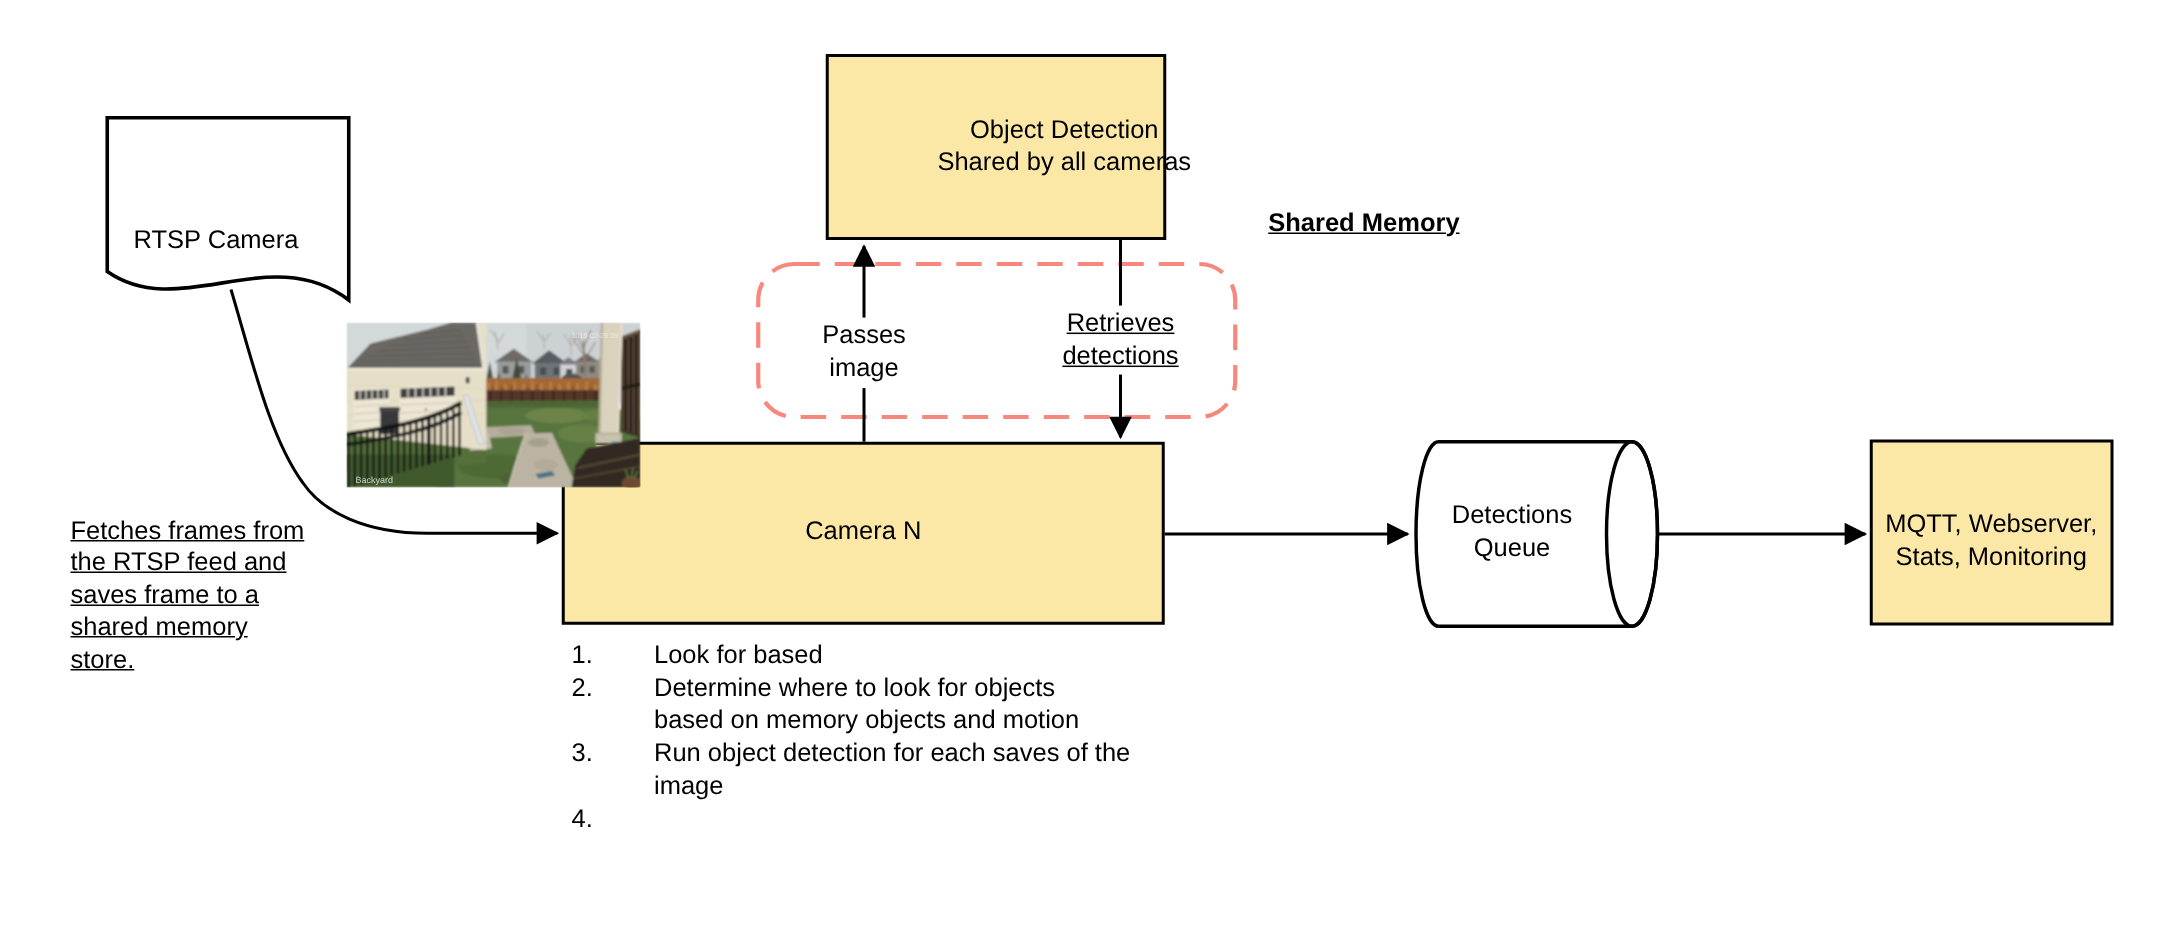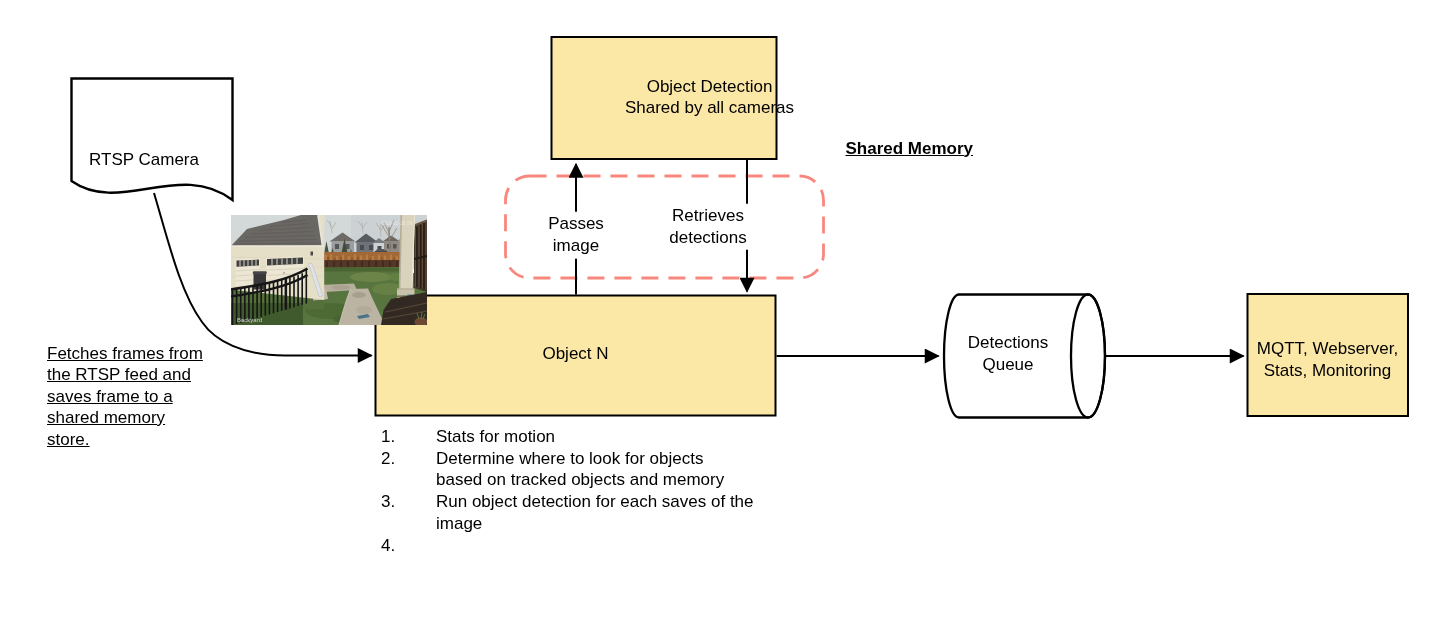--- a/index.html
+++ b/index.html
@@ -220,54 +220,54 @@
     </g>
   </svg>
 
   <div class="center-anchor nowrap" style="left:144px; top:127.5px;margin-top:32px;">RTSP Camera</div>
 
   <div class="box-label" style="left:551.5px; top:37px; width:260px; height:122px;padding-left:28px;">
     <div>Object Detection</div>
     <div class="italic">Shared by all cameras</div>
   </div>
 
-  <div class="center-anchor nowrap" style="left:575.5px; top:354px;">Object N</div>
+  <div class="center-anchor nowrap" style="left:575.5px; top:354px;">Camera N</div>
 
   <div class="center-anchor" style="left:1008px; top:354px; line-height:21.6px;">Detections
 Queue</div>
 
   <div class="center-anchor" style="left:1327.5px; top:360px; line-height:21.6px;text-align:center;">MQTT, Webserver,
 Stats, Monitoring</div>
 
   <div class="center-anchor edge-label" style="left:576px; top:235px;">Passes
 image</div>
 
-  <div class="center-anchor edge-label" style="left:708px; top:226.5px;">Retrieves
+  <div class="center-anchor edge-label" style="left:747px; top:226.5px;text-decoration:underline;">Retrieves
 detections</div>
 
   <div class="txt pre" style="left:47px; top:342.5px; line-height:21.5px;">Fetches frames from
 the RTSP feed and
 saves frame to a
 shared memory
 store.</div>
 
   <div class="txt" style="left:845.5px; top:137.5px;">
     <div class="bold">Shared Memory</div>
   </div>
 
 
   <div class="steps">
     <div class="step-row">
       <div class="step-num">1.</div>
-      <div class="step-text">Stats for motion</div>
+      <div class="step-text">Look for based</div>
     </div>
     <div class="step-row">
       <div class="step-num">2.</div>
       <div class="step-text">Determine where to look for objects
-based on tracked objects and memory</div>
+based on memory objects and motion</div>
     </div>
     <div class="step-row">
       <div class="step-num">3.</div>
       <div class="step-text">Run object detection for each saves of the
 image</div>
     </div>
     <div class="step-row">
       <div class="step-num">4.</div>
     </div>
   </div>

